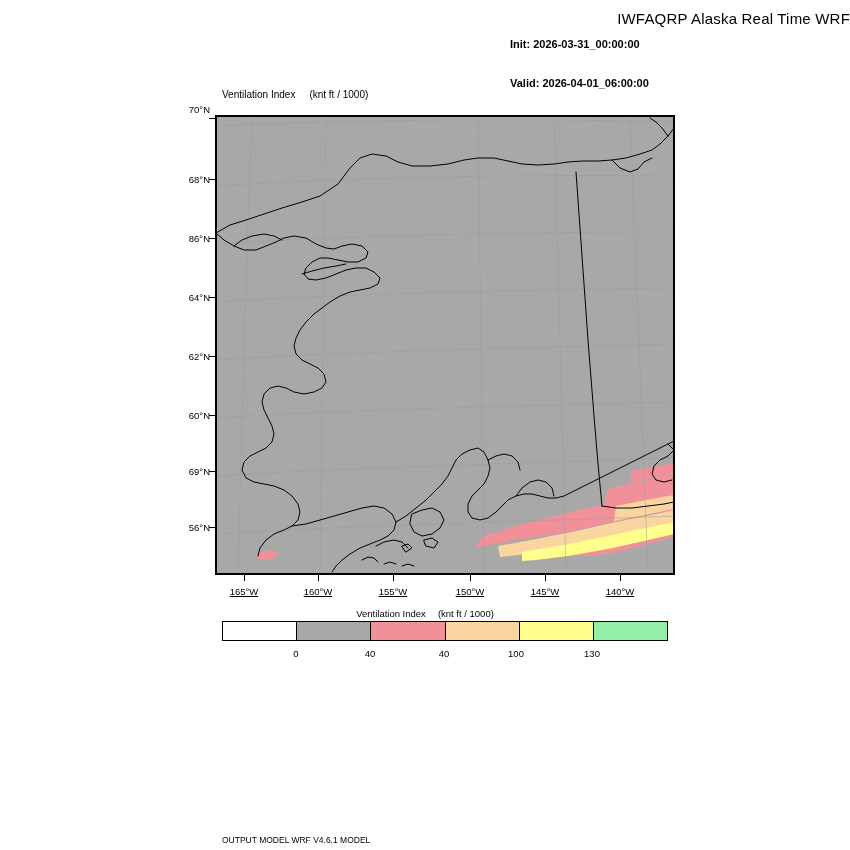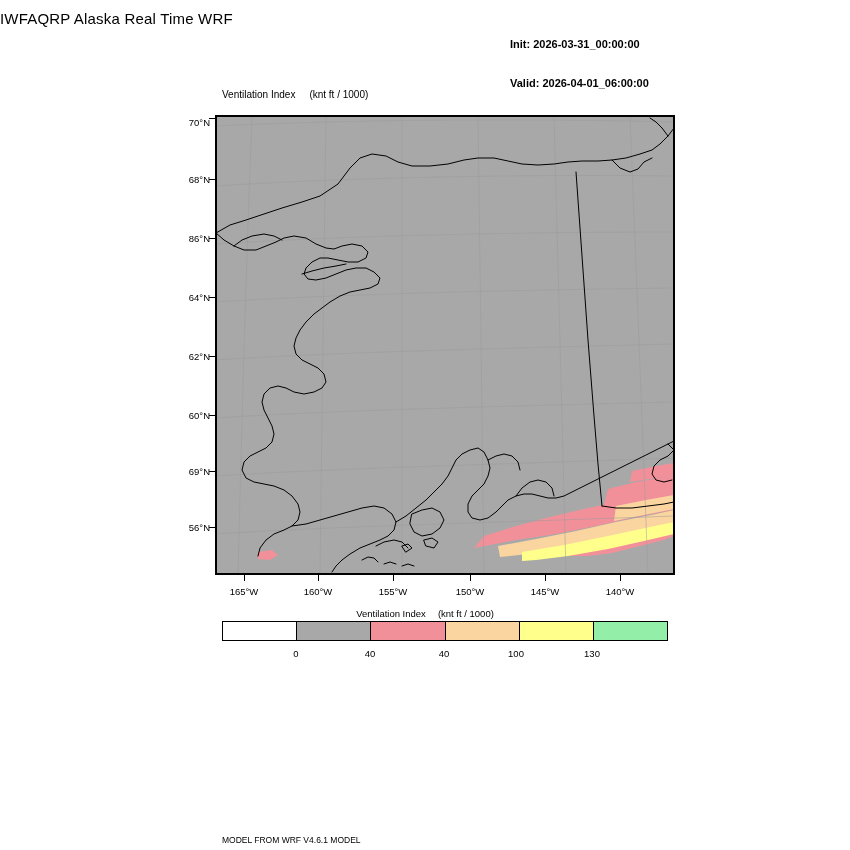--- a/index.html
+++ b/index.html
@@ -12,21 +12,21 @@
     height: 850px;
     position: relative;
     font-family: "Liberation Sans", sans-serif;
     color: #000000;
     overflow: hidden;
   }
   .abs { position: absolute; }
 
   #main-title {
     left: 0; top: 10px; width: 850px;
-    text-align: left;
+    text-align: right;
     font-size: 15px;
     letter-spacing: 0.2px;
   }
   #run-info {
     left: 510px; top: 12px;
     font-size: 11px;
     line-height: 13px;
     white-space: pre;
     font-weight: bold;
   }
@@ -52,20 +52,21 @@
     right: 640px;
     font-size: 9.5px;
     text-align: right;
     white-space: nowrap;
   }
   .xtick {
     font-size: 9.5px;
     text-align: center;
     white-space: nowrap;
     width: 60px;
+    text-decoration: underline;
   }
   .tickmark { background: #000; }
 
   
   #cbar-title {
     left: 0; top: 608px; width: 850px;
     text-align: center;
     font-size: 9.5px;
   }
   #cbar-title .units { margin-left: 12px; }
@@ -175,21 +176,21 @@
 
       <path d="M360,56 L366,140 L372,224 L378,300 L382,348 L386,390"></path>
 
       <path d="M386,390 L400,392 L416,392 L432,390 L448,388 L458,386"></path>
     </g>
 
     <rect x="0.5" y="0.5" width="457" height="457" fill="none" stroke="#000" stroke-width="1"></rect>
   </svg>
 </div>
 
-<div class="abs ytick" style="top:117px">70°N</div>
+<div class="abs ytick" style="top:104px">70°N</div>
 <div class="abs ytick" style="top:174px">68°N</div>
 <div class="abs ytick" style="top:233px">86°N</div>
 <div class="abs ytick" style="top:292px">64°N</div>
 <div class="abs ytick" style="top:351px">62°N</div>
 <div class="abs ytick" style="top:410px">60°N</div>
 <div class="abs ytick" style="top:466px">69°N</div>
 <div class="abs ytick" style="top:522px">56°N</div>
 
 <div class="abs tickmark" style="left:209px;top:118px;width:6px;height:1px"></div>
 <div class="abs tickmark" style="left:209px;top:179px;width:6px;height:1px"></div>
@@ -227,15 +228,15 @@
   <div class="swatch" style="flex:1;background:#93eea8"></div>
 </div>
 
 <div class="abs cbar-label" style="left:276px">0</div>
 <div class="abs cbar-label" style="left:350px">40</div>
 <div class="abs cbar-label" style="left:424px">40</div>
 <div class="abs cbar-label" style="left:496px">100</div>
 <div class="abs cbar-label" style="left:572px">130</div>
 
 <div class="abs" id="footer">
-  <div>MODEL FROM WRF V4.6.1 MODEL</div>
+  <div>OUTPUT MODEL WRF V4.6.1 MODEL</div>
   
 </div>
 
 </body></html>

